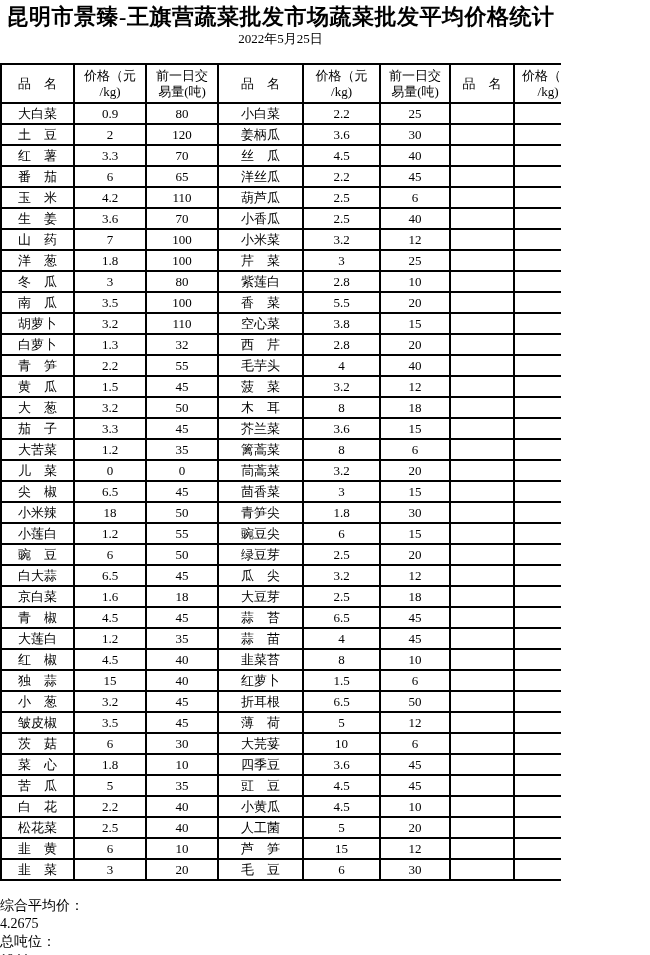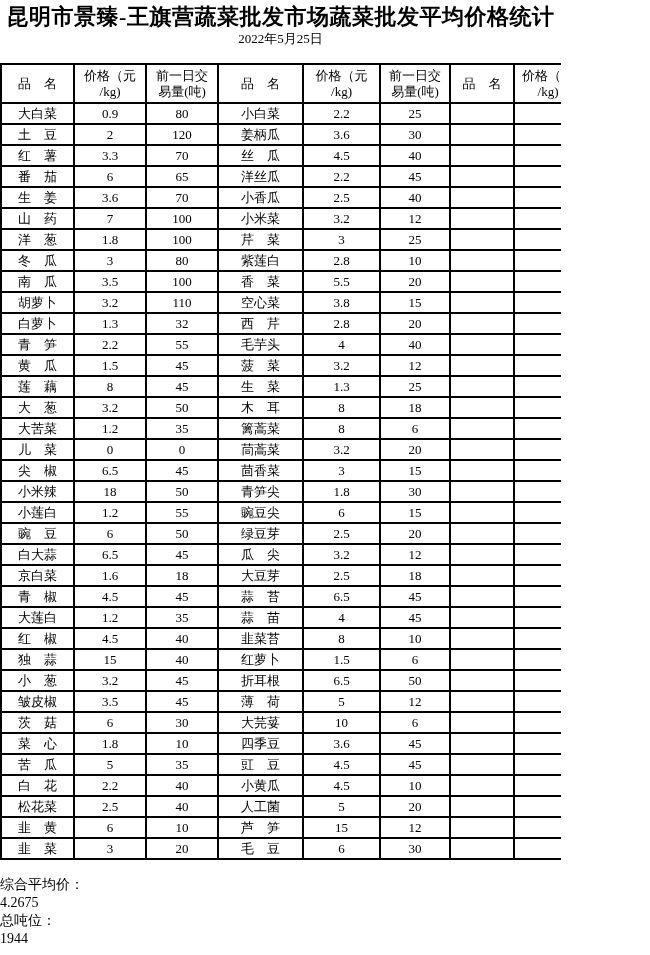--- a/index.html
+++ b/index.html
@@ -148,20 +148,31 @@
           <td class="price-cell">6</td>
           <td class="volume-cell">65</td>
           <td class="name-cell">洋丝瓜</td>
           <td class="price-cell">2.2</td>
           <td class="volume-cell">45</td>
           <td class="name-cell"></td>
           <td class="price-cell"></td>
           <td class="volume-cell"></td>
         </tr>
         <tr>
+          <td class="name-cell">玉　米</td>
+          <td class="price-cell">4.2</td>
+          <td class="volume-cell">110</td>
+          <td class="name-cell">葫芦瓜</td>
+          <td class="price-cell">2.5</td>
+          <td class="volume-cell">6</td>
+          <td class="name-cell"></td>
+          <td class="price-cell"></td>
+          <td class="volume-cell"></td>
+        </tr>
+        <tr>
           <td class="name-cell">生　姜</td>
           <td class="price-cell">3.6</td>
           <td class="volume-cell">70</td>
           <td class="name-cell">小香瓜</td>
           <td class="price-cell">2.5</td>
           <td class="volume-cell">40</td>
           <td class="name-cell"></td>
           <td class="price-cell"></td>
           <td class="volume-cell"></td>
         </tr>
@@ -247,37 +258,37 @@
           <td class="price-cell">1.5</td>
           <td class="volume-cell">45</td>
           <td class="name-cell">菠　菜</td>
           <td class="price-cell">3.2</td>
           <td class="volume-cell">12</td>
           <td class="name-cell"></td>
           <td class="price-cell"></td>
           <td class="volume-cell"></td>
         </tr>
         <tr>
-          <td class="name-cell">莲　藕</td>
-          <td class="price-cell">8</td>
-          <td class="volume-cell">45</td>
-          <td class="name-cell">生　菜</td>
-          <td class="price-cell">1.3</td>
-          <td class="volume-cell">25</td>
-          <td class="name-cell"></td>
-          <td class="price-cell"></td>
-          <td class="volume-cell"></td>
-        </tr>
-        <tr>
           <td class="name-cell">大　葱</td>
           <td class="price-cell">3.2</td>
           <td class="volume-cell">50</td>
           <td class="name-cell">木　耳</td>
           <td class="price-cell">8</td>
           <td class="volume-cell">18</td>
+          <td class="name-cell"></td>
+          <td class="price-cell"></td>
+          <td class="volume-cell"></td>
+        </tr>
+        <tr>
+          <td class="name-cell">茄　子</td>
+          <td class="price-cell">3.3</td>
+          <td class="volume-cell">45</td>
+          <td class="name-cell">芥兰菜</td>
+          <td class="price-cell">3.6</td>
+          <td class="volume-cell">15</td>
           <td class="name-cell"></td>
           <td class="price-cell"></td>
           <td class="volume-cell"></td>
         </tr>
         <tr>
           <td class="name-cell">大苦菜</td>
           <td class="price-cell">1.2</td>
           <td class="volume-cell">35</td>
           <td class="name-cell">篱蒿菜</td>
           <td class="price-cell">8</td>

